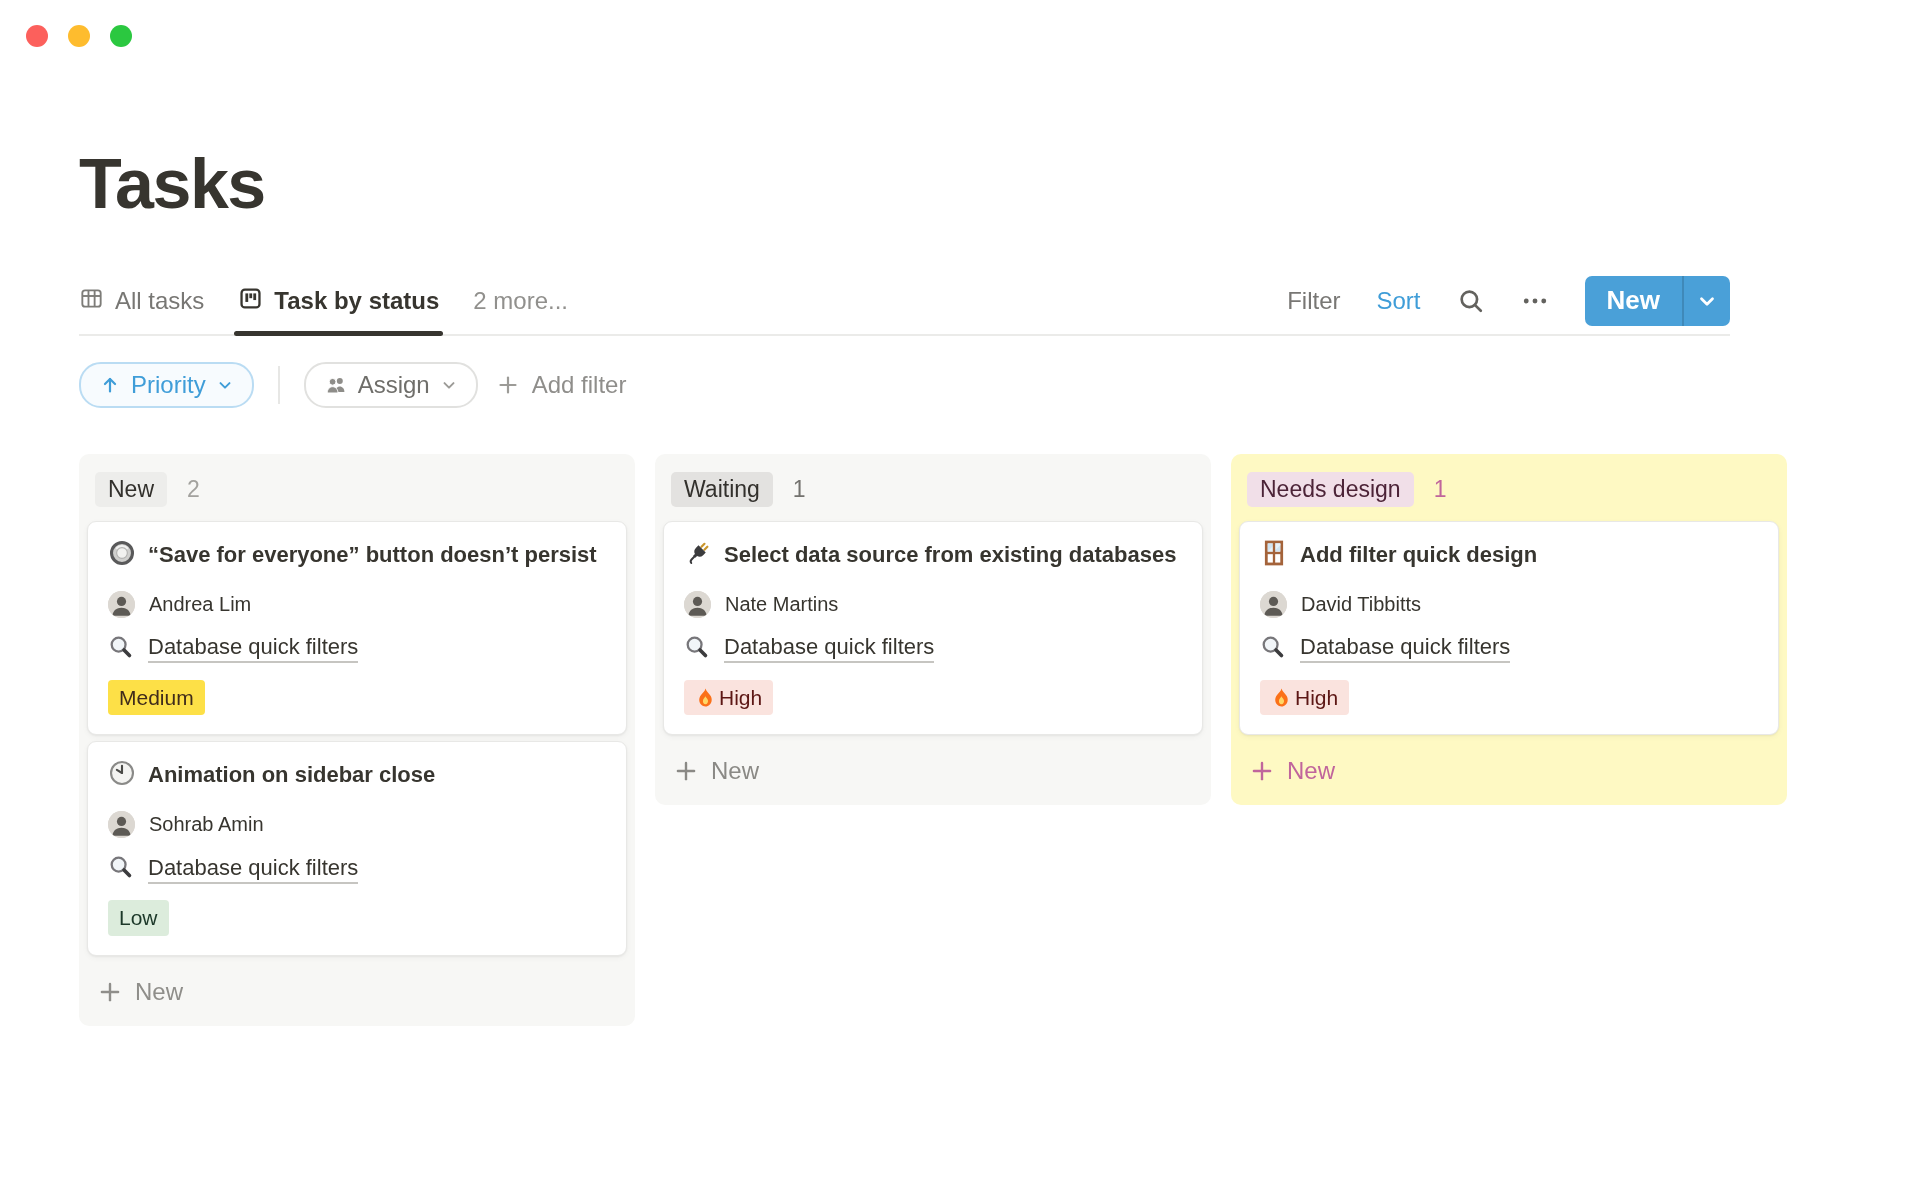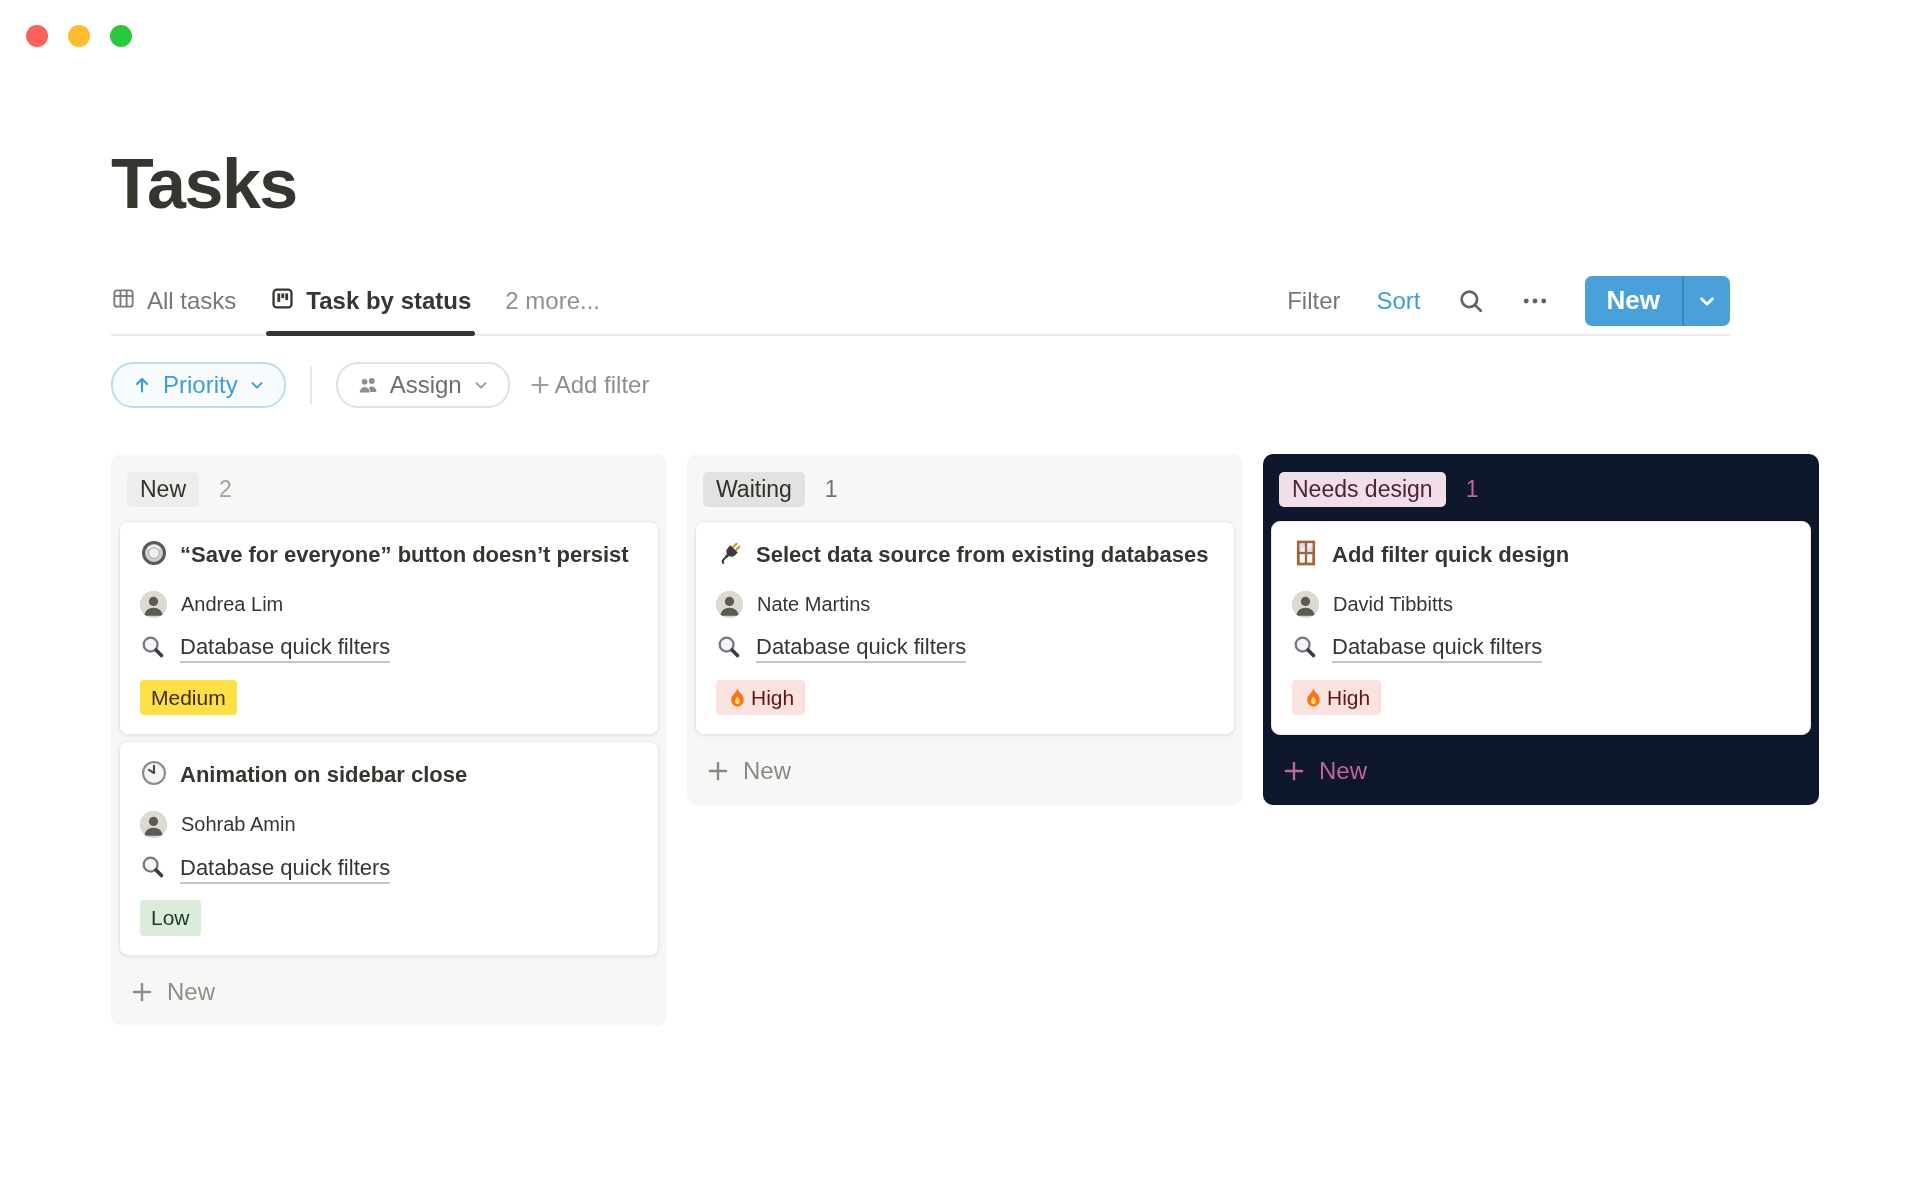--- a/index.html
+++ b/index.html
@@ -8,21 +8,21 @@
     font-family:"Liberation Sans","DejaVu Sans",sans-serif;
     color:#37352f;-webkit-font-smoothing:antialiased;
   }
   
   .traffic{position:absolute;top:25px;left:26px;display:flex;gap:20px;}
   .light{width:22px;height:22px;border-radius:50%;}
   .light.red{background:#fc605c;}
   .light.yellow{background:#febc2e;}
   .light.green{background:#2bc840;}
 
-  .content{padding:148px 190px 0 111px;}
+  .content{padding:148px 190px 0 79px;}
 
   .page-title{font-size:70px;font-weight:700;letter-spacing:-1.5px;line-height:1.05;color:#37352f;}
 
   
   .tabbar{display:flex;align-items:center;gap:34px;height:66px;margin-top:46px;border-bottom:2px solid #ebebe9;}
   .tab{display:flex;align-items:center;gap:11px;position:relative;height:100%;cursor:pointer;text-align:center;}
   .tab .tab-label{font-size:24px;}
   .tab.inactive .tab-label{color:#787774;font-weight:500;}
   .tab.active .tab-label{color:#37352f;font-weight:700;}
   .tab.active::after{content:"";position:absolute;left:-4px;right:-4px;bottom:-2px;height:5px;background:#37352f;border-radius:3px;}
@@ -36,21 +36,21 @@
   .new-btn-main{padding:0 22px;display:flex;align-items:center;color:#fff;font-size:26px;font-weight:700;}
   .new-btn-divider{width:2px;background:rgba(0,0,0,0.14);}
   .new-btn-chevron{width:46px;display:flex;align-items:center;justify-content:center;}
 
   
   .filterbar{margin-top:26px;display:flex;align-items:center;gap:18px;}
   .pill{display:inline-flex;align-items:center;gap:10px;height:42px;padding:0 18px;border-radius:22px;font-size:24px;cursor:pointer;background:#fff;}
   .pill-priority{border:2px solid #badcf3;background:#f7fbfe;color:#3f9dd8;font-weight:500;}
   .pill-assign{border:2px solid #e1e1df;color:#6f6e6a;}
   .vdivider{width:2px;height:38px;background:#e7e7e5;margin:0 6px;}
-  .add-filter{display:flex;align-items:center;gap:3px;color:#8f8e8b;font-size:24px;cursor:pointer;}
+  .add-filter{display:flex;align-items:center;gap:12px;color:#8f8e8b;font-size:24px;cursor:pointer;}
 
   
   .board{display:flex;gap:20px;margin-top:46px;margin-right:-220px;align-items:flex-start;}
   .column{width:540px;flex:0 0 540px;border-radius:10px;padding:8px;}
   .col-head{display:flex;align-items:center;padding:10px 8px 8px;}
   .col-pill{font-size:23px;padding:4px 13px;border-radius:5px;cursor:pointer;white-space:nowrap;}
   .col-count{margin-left:20px;font-size:23px;}
   .card{background:#fff;border-radius:9px;border:1px solid #e8e8e6;box-shadow:0 1px 2px rgba(0,0,0,.05),0 2px 6px rgba(0,0,0,.04);padding:17px 20px 19px;margin:6px 0;cursor:pointer;}
   .card-title{font-size:22px;font-weight:600;color:#37352f;line-height:1.42;}
   .card-title .ic{display:inline-block;vertical-align:-5px;margin-right:12px;}
@@ -292,21 +292,21 @@
   </div>
         </div>
   <div class="col-footer" style="color: rgb(138, 137, 133);">
           <svg width="26" height="26" viewBox="0 0 24 24" fill="none" stroke="#8a8985" stroke-width="2.2" stroke-linecap="round">
       <path d="M12 4.5 V19.5"></path>
             <path d="M4.5 12 H19.5"></path>
           </svg>
           <span>New</span>
         </div>
       </div>
-      <div class="column" style="background: #0f172a;">
+      <div class="column" style="background: #fef9c3;">
     <div class="col-head">
       <span class="col-pill" style="background: rgb(241, 223, 232); color: rgb(76, 35, 55);">Needs design</span>
       <span class="col-count" style="color: rgb(192, 101, 156);">1</span>
     </div>
     <div>
           <div class="card">
     <div class="card-title">
       <span class="ic"><svg width="28" height="28" viewBox="0 0 24 24">
       <rect x="5.4" y="2.6" width="13.2" height="18.8" fill="#ffffff" stroke="#a4633a" stroke-width="2.4"></rect>
       <path d="M6.6 3.8 h10.8 v7 h-10.8 z" fill="#cfe4f2"></path>

